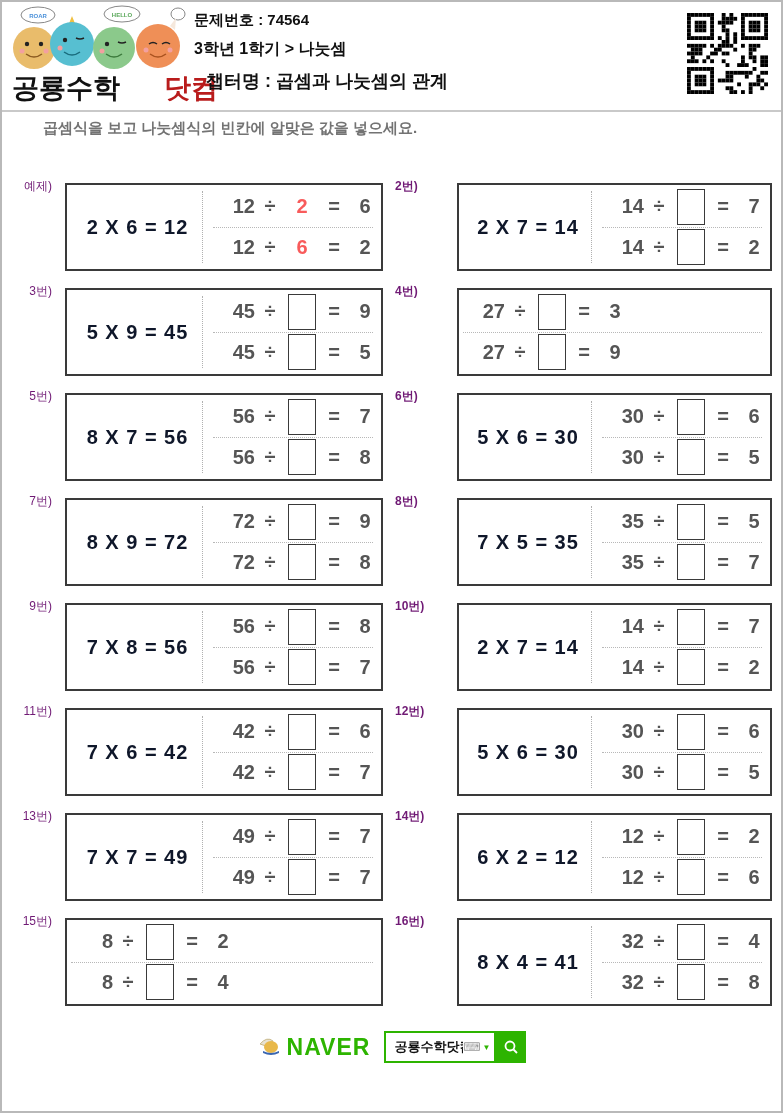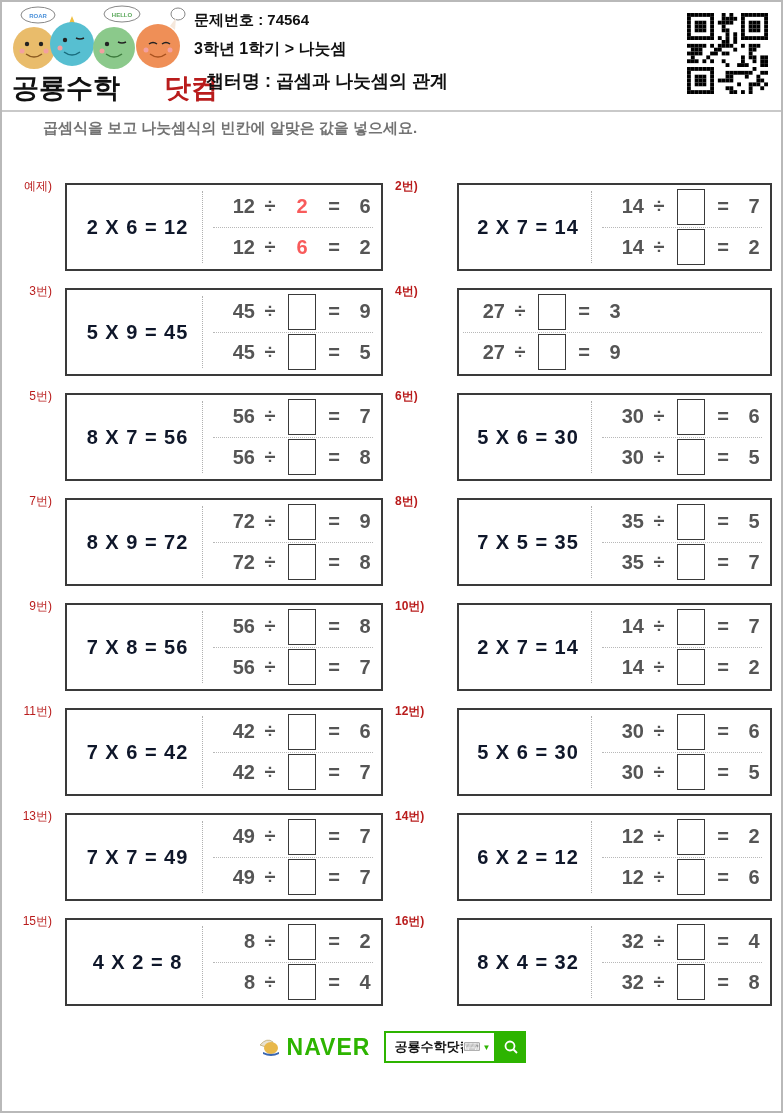--- a/index.html
+++ b/index.html
@@ -17,21 +17,21 @@
   .hline1{position:absolute;top:9px;left:0;font-size:15px;font-weight:bold;white-space:nowrap;}
   .hline2{position:absolute;top:37px;left:0;font-size:16px;font-weight:bold;white-space:nowrap;}
   .hline3{position:absolute;top:67px;left:12px;font-size:18px;font-weight:bold;white-space:nowrap;}
   .qr{position:absolute;right:13px;top:11px;width:81px;height:81px;}
   
   .instruction{position:absolute;top:117px;left:33px;font-size:15px;font-weight:bold;color:#737373;margin-left:8px;}
   
   .grid{position:absolute;top:176px;left:0;width:783px;display:grid;
         grid-template-columns:391px 392px;grid-auto-rows:105px;}
   .cell{position:relative;}
-  .plabel{position:absolute;top:0;font-size:12px;color:#b91c1c;}
+  .plabel{position:absolute;top:0;font-size:12px;color:#701a75;}
   .cell.col-l .plabel{left:0;width:50px;text-align:right;}
   .cell.col-r .plabel{left:2px;width:50px;text-align:left;font-weight:bold;}
   .pbox{position:absolute;top:5px;height:88px;border:2px solid #3a3a3a;background:#fff;
         box-sizing:border-box;display:flex;}
   .cell.col-l .pbox{left:63px;width:318px;}
   .cell.col-r .pbox{left:64px;width:315px;}
   .mult{width:140px;display:flex;align-items:center;justify-content:center;
         font-size:20px;font-weight:bold;color:#0f172a;letter-spacing:1px;
         border-right:1px dotted #b0b0b0;margin:6px 6px;}
   .divs{flex:1;display:flex;flex-direction:column;padding:2px 0;}
@@ -39,21 +39,21 @@
   .hsep{height:0;border-top:1px dotted #b8b8b8;margin:0 8px 0 4px;}
   .dividend{width:40px;text-align:right;margin-left:6px;}
   .sign{width:30px;text-align:center;}
   .slot{width:34px;display:flex;align-items:center;justify-content:center;}
   .blank-box{width:28px;height:36px;border:1px solid #3a3a3a;background:#fff;box-sizing:border-box;}
   .answer-red{color:#f85b5b;}
   .quotient{width:32px;text-align:center;}
   
   .footer{position:absolute;top:1028px;left:0;width:100%;height:34px;
           display:flex;align-items:center;justify-content:center;}
-  .naver-brand{display:flex;align-items:center;margin-right:14px;}
+  .naver-brand{display:flex;margin-right:14px;}
   .naver-hat{margin-right:4px;}
   .naver-word{font-size:23px;font-weight:900;color:#2DB400;letter-spacing:1px;}
   .searchbar{display:flex;align-items:stretch;height:32px;box-sizing:border-box;}
   .search-field{display:flex;align-items:center;border:2px solid #2DB400;background:#fff;
                 width:112px;box-sizing:border-box;padding:0 4px 0 8px;}
   .search-text{font-size:13px;font-weight:bold;color:#111;flex:1;white-space:nowrap;overflow:hidden;}
   .kbd-icon{font-size:12px;color:#9a9a9a;line-height:1;}
   .kbd-caret{font-size:8px;color:#2DB400;margin-left:2px;}
   .search-btn{width:30px;background:#2DB400;display:flex;align-items:center;justify-content:center;border:none;}
 </style>
@@ -708,21 +708,20 @@
             <span class="sign">=</span>
             <span class="quotient">6</span>
           </div>
         </div>
       </div>
     </div>
 
     <div class="cell col-l">
       <span class="plabel">15번)</span>
       <div class="pbox">
-        <div class="mult">4 X 2 = 8</div>
         <div class="divs">
           <div class="drow">
             <span class="dividend">8</span>
             <span class="sign">÷</span>
             <span class="slot">
                 <span class="blank-box"></span>
               </span>
             <span class="sign">=</span>
             <span class="quotient">2</span>
           </div>
@@ -736,21 +735,21 @@
             <span class="sign">=</span>
             <span class="quotient">4</span>
           </div>
         </div>
       </div>
     </div>
 
     <div class="cell col-r">
       <span class="plabel">16번)</span>
       <div class="pbox">
-        <div class="mult">8 X 4 = 32</div>
+        <div class="mult">8 X 4 = 41</div>
         <div class="divs">
           <div class="drow">
             <span class="dividend">32</span>
             <span class="sign">÷</span>
             <span class="slot">
                 <span class="blank-box"></span>
               </span>
             <span class="sign">=</span>
             <span class="quotient">4</span>
           </div>

